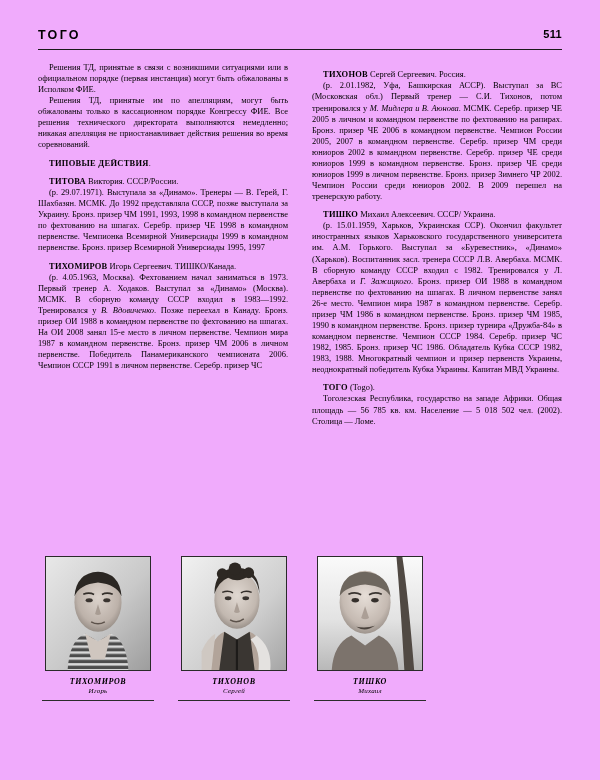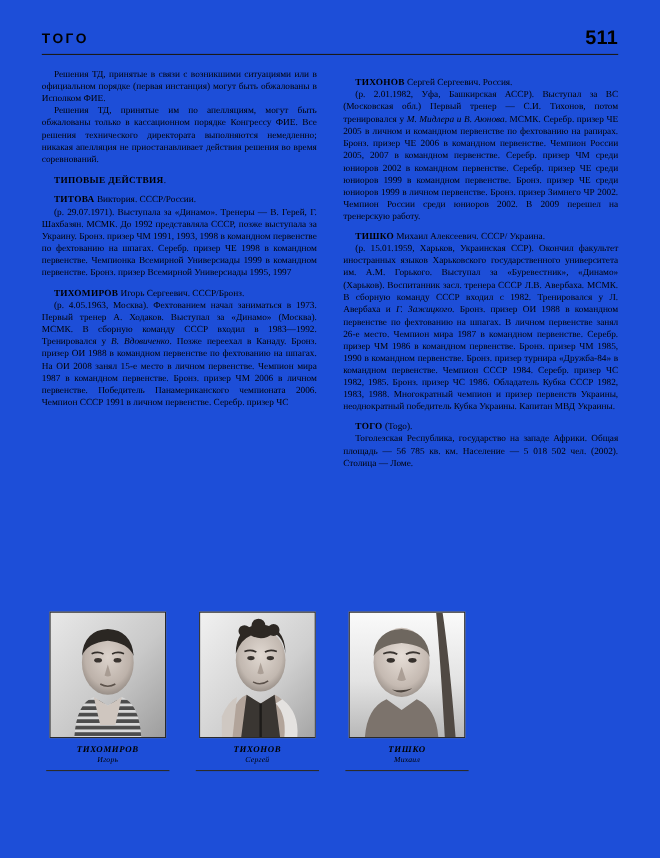--- a/index.html
+++ b/index.html
@@ -14,21 +14,21 @@
     font-family: "Liberation Serif", "DejaVu Serif", serif;
     color: #000000;
     overflow: hidden;
   }
 
   #page {
     position: absolute;
     left: 0; top: 0;
     width: 600px;
     height: 780px;
-    background: #1d4ed8;
+    background: #f0abfc;
   }
 
   
   .header {
     position: absolute;
     left: 38px;
     top: 28px;
     width: 524px;
     height: 22px;
   }
@@ -41,21 +41,21 @@
     font-size: 12.5px;
     letter-spacing: 2.3px;
     line-height: 14px;
   }
   .header-page {
     position: absolute;
     right: 0;
     top: -2px;
     font-family: "Liberation Sans", "DejaVu Sans", sans-serif;
     font-weight: bold;
-    font-size: 18px;
+    font-size: 11px;
     line-height: 16px;
     letter-spacing: 0.3px;
     margin-left: 28px;
   }
   .header-rule {
     position: absolute;
     left: 38px;
     top: 49px;
     width: 524px;
     height: 0;
@@ -158,21 +158,21 @@
   <div class="col col-left">
 
     <p><span>Решения ТД, принятые в связи с возникшими ситуациями или в официальном порядке (первая инстанция) могут быть обжалованы в Исполком ФИЕ.</span></p>
     <p><span>Решения ТД, принятые им по апелляциям, могут быть обжалованы только в кассационном порядке Конгрессу ФИЕ. Все решения технического директората выполняются немедленно; никакая апелляция не приостанавливает действия решения во время соревнований.</span></p>
 
     <p class="gap"><span class="heading-inline">ТИПОВЫЕ ДЕЙСТВИЯ</span><span>.</span></p>
 
     <p class="gap"><span class="lemma">ТИТОВА</span><span> Виктория. СССР/России.</span></p>
     <p><span>(р. 29.07.1971). Выступала за «Динамо». Тренеры — В. Герей, Г. Шахбазян. МСМК. До 1992 представляла СССР, позже выступала за Украину. Бронз. призер ЧМ 1991, 1993, 1998 в командном первенстве по фехтованию на шпагах. Серебр. призер ЧЕ 1998 в командном первенстве. Чемпионка Всемирной Универсиады 1999 в командном первенстве. Бронз. призер Всемирной Универсиады 1995, 1997</span></p>
 
-    <p class="gap"><span class="lemma">ТИХОМИРОВ</span><span> Игорь Сергеевич. СССР/Бронз.</span></p>
+    <p class="gap"><span class="lemma">ТИХОМИРОВ</span><span> Игорь Сергеевич. ТИШКО/Канада.</span></p>
     <p><span>(р. 4.05.1963, Москва). Фехтованием начал заниматься в 1973. Первый тренер А. Ходаков. Выступал за «Динамо» (Москва). МСМК. В сборную команду СССР входил в 1983—1992. Тренировался у </span><span class="ital">В. Вдовиченко</span><span>. Позже переехал в Канаду. Бронз. призер ОИ 1988 в командном первенстве по фехтованию на шпагах. На ОИ 2008 занял 15-е место в личном первенстве. Чемпион мира 1987 в командном первенстве. Бронз. призер ЧМ 2006 в личном первенстве. Победитель Панамериканского чемпионата 2006. Чемпион СССР 1991 в личном первенстве. Серебр. призер ЧС</span></p>
 
   </div>
 
   <div class="col col-right">
 
 
     <p class="gap"><span class="lemma">ТИХОНОВ</span><span> Сергей Сергеевич. Россия.</span></p>
     <p><span>(р. 2.01.1982, Уфа, Башкирская АССР). Выступал за ВС (Московская обл.) Первый тренер — С.И. Тихонов, потом тренировался у </span><span class="ital">М. Мидлера и В. Аюнова</span><span>. МСМК. Серебр. призер ЧЕ 2005 в личном и командном первенстве по фехтованию на рапирах. Бронз. призер ЧЕ 2006 в командном первенстве. Чемпион России 2005, 2007 в командном первенстве. Серебр. призер ЧМ среди юниоров 2002 в командном первенстве. Серебр. призер ЧЕ среди юниоров 1999 в командном первенстве. Бронз. призер ЧЕ среди юниоров 1999 в личном первенстве. Бронз. призер Зимнего ЧР 2002. Чемпион России среди юниоров 2002. В 2009 перешел на тренерскую работу.</span></p>
 

